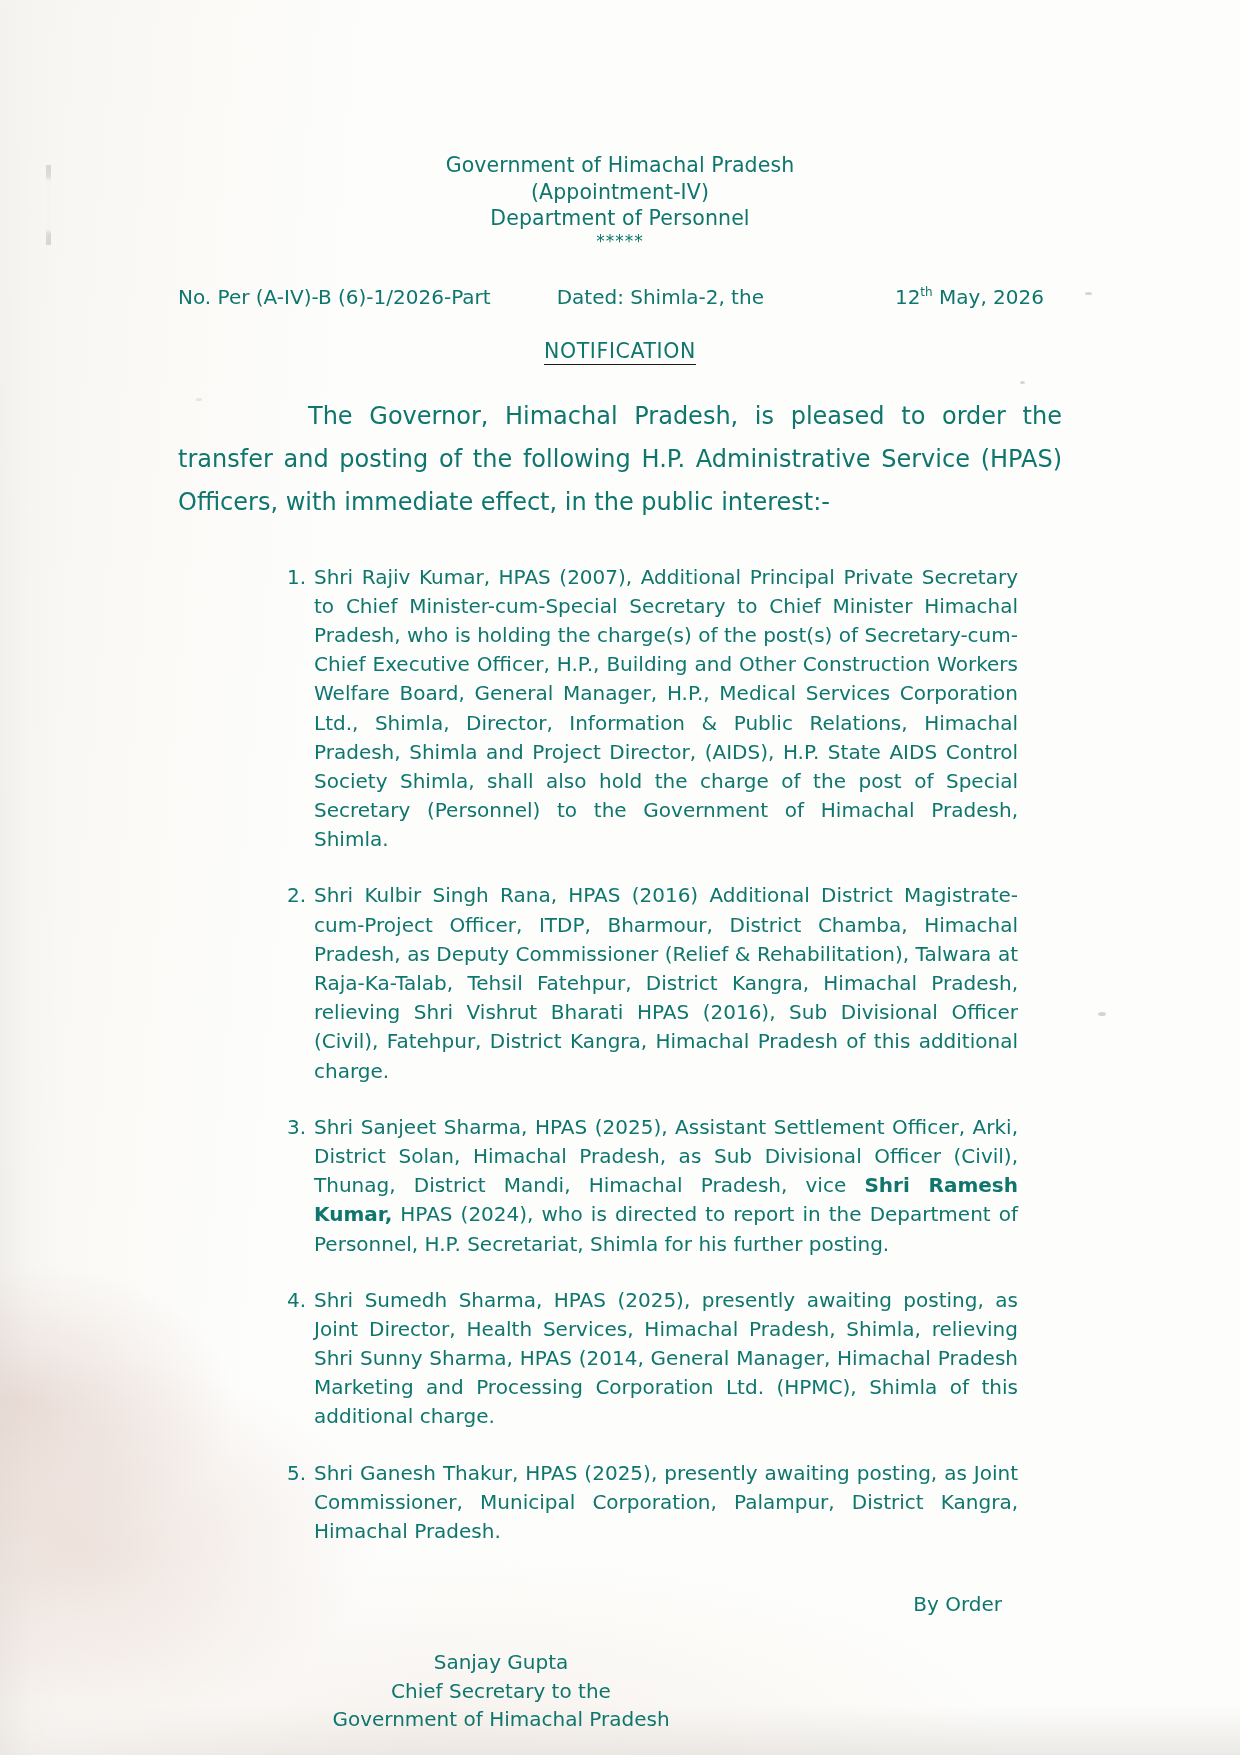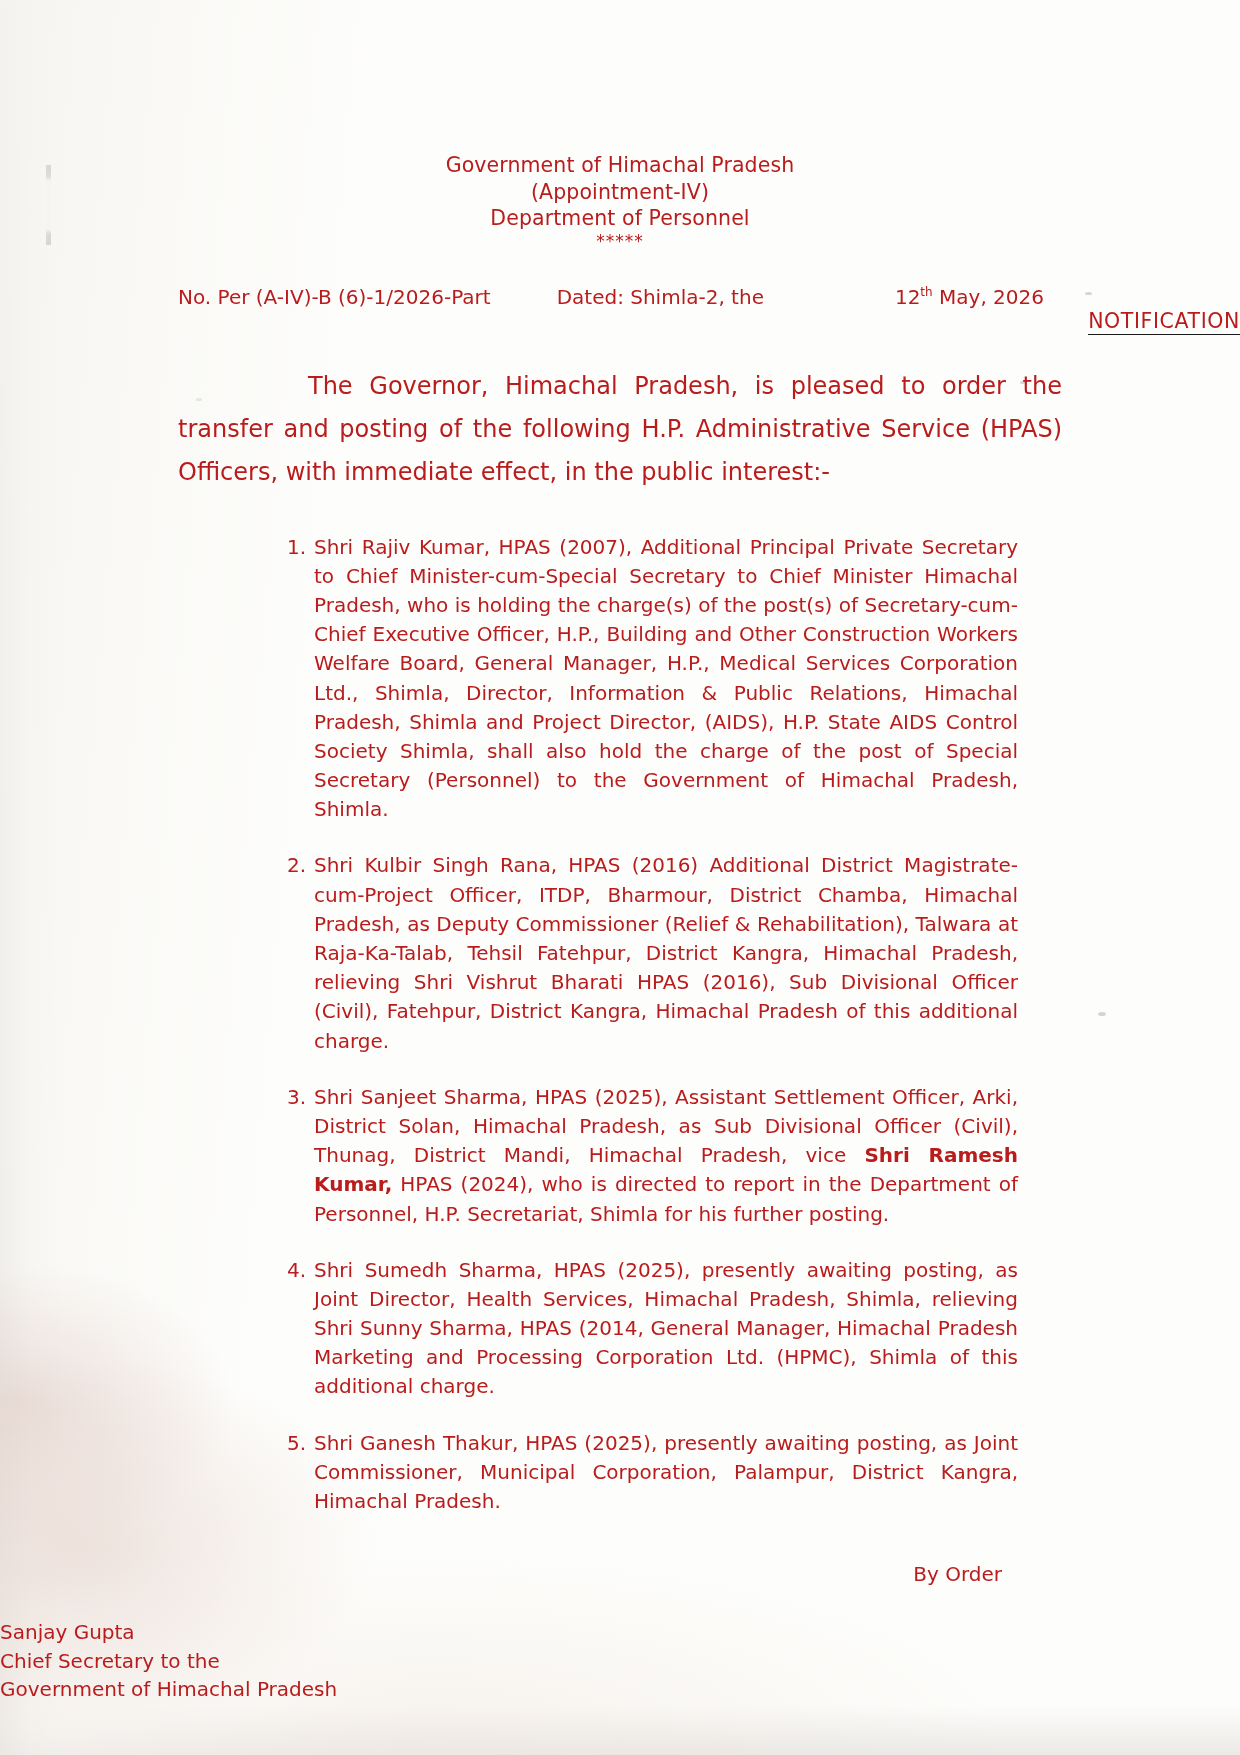--- a/index.html
+++ b/index.html
@@ -7,21 +7,21 @@
     padding: 0;
     background: #ffffff;
   }
   .page {
     position: relative;
     width: 1240px;
     height: 1755px;
     margin: 0 auto;
     background: #fdfdfb;
     font-family: "DejaVu Sans", "Liberation Sans", sans-serif;
-    color: #b91c1c;
+    color: #0f766e;
     overflow: hidden;
   }
 
   
   .scan-tint {
     position: absolute;
     inset: 0;
     background:
       radial-gradient(ellipse 420px 260px at 6% 88%, rgba(226,205,196,0.55), rgba(255,255,255,0) 72%),
       radial-gradient(ellipse 300px 200px at 2% 80%, rgba(214,186,178,0.40), rgba(255,255,255,0) 70%),
@@ -92,21 +92,22 @@
     margin-top: 33px;
     padding: 0 196px 0 178px;
     font-size: 20px;
   }
   .ref-no   { white-space: nowrap; }
   .ref-date { white-space: nowrap; margin-left: 66px; }
   .ref-when { white-space: nowrap; margin-left: auto; }
   .ref-when sup { font-size: 12px; vertical-align: super; }
 
   .notif-wrap {
-    text-align: right;
+    text-align: center;
+    margin-top: 30px;
   }
   .notif {
     display: inline-block;
     font-size: 20.5px;
     letter-spacing: 0.6px;
     border-bottom: 1.6px solid #1a1a1a;
     padding-bottom: 1px;
   }
 
   .intro {
@@ -141,21 +142,21 @@
   ol.items > li .txt { display: block; }
   ol.items > li b { font-weight: 700; }
 
   .byorder {
     margin: 46px 238px 0 0;
     text-align: right;
     font-size: 20px;
   }
   .signblock {
     margin: 32px 238px 8px 0;
-    text-align: left;
+    text-align: center;
     font-size: 20px;
     line-height: 1.42;
   }
 </style>
 </head>
 <body>
 
 <div class="page">
 
   <div class="edge-shadow"></div>

